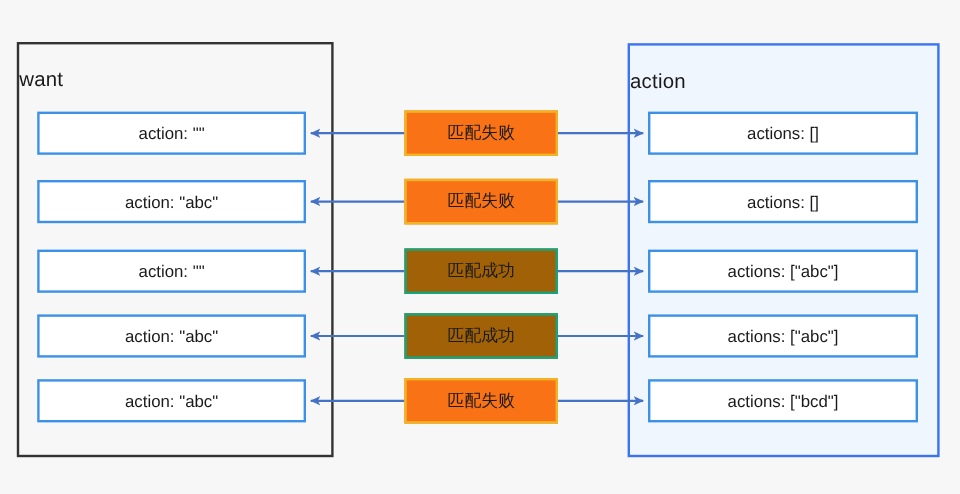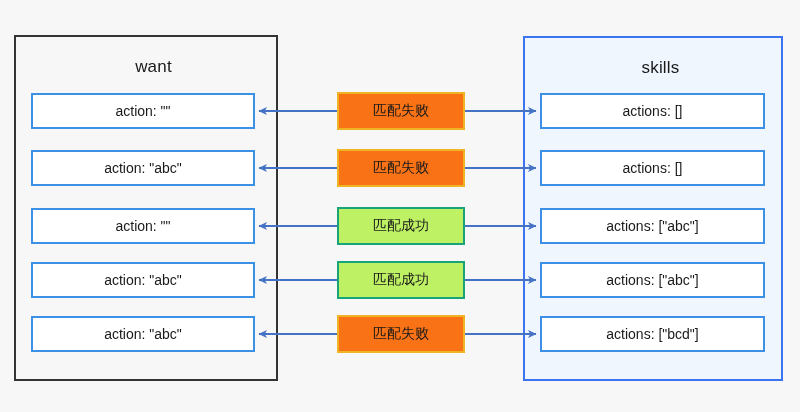--- a/index.html
+++ b/index.html
@@ -21,25 +21,24 @@
 
   
   .panel {
     position: absolute;
     box-sizing: border-box;
   }
   .panel-title {
     position: absolute;
     left: 0;
     right: 0;
-    text-align: center;
+    text-align: left;
     font-size: 17px;
     color: #1a1a1a;
     letter-spacing: .2px;
-    margin-left: 15px;
   }
   #want-panel {
     left: 14px;
     top: 35px;
     width: 264px;
     height: 346px;
     border: 2px solid #333333;
     background: #f7f7f7;
   }
   #skills-panel {
@@ -81,21 +80,21 @@
     height: 38px;
     font-size: 14px;
     color: #1a1a1a;
     white-space: nowrap;
   }
   .statusbox.fail {
     background: #f97316;
     border: 2px solid #f0b323;
   }
   .statusbox.ok {
-    background: #bef264;
+    background: #a16207;
     border: 2px solid #19a37b;
   }
 
   
   .arrow-svg {
     position: absolute;
     left: 0;
     top: 0;
     width: 800px;
     height: 412px;
@@ -106,21 +105,21 @@
 </head>
 <body>
 
 <div id="diagram">
 
   <div class="panel" id="want-panel">
     <div class="panel-title">want</div>
   </div>
 
   <div class="panel" id="skills-panel">
-    <div class="panel-title">skills</div>
+    <div class="panel-title">action</div>
   </div>
 
   <div class="rowbox left-box" style="top:93px">action: ""</div>
   <div class="rowbox left-box" style="top:150px">action: "abc"</div>
   <div class="rowbox left-box" style="top:208px">action: ""</div>
   <div class="rowbox left-box" style="top:262px">action: "abc"</div>
   <div class="rowbox left-box" style="top:316px">action: "abc"</div>
 
   <div class="rowbox right-box" style="top:93px">actions: []</div>
   <div class="rowbox right-box" style="top:150px">actions: []</div>

